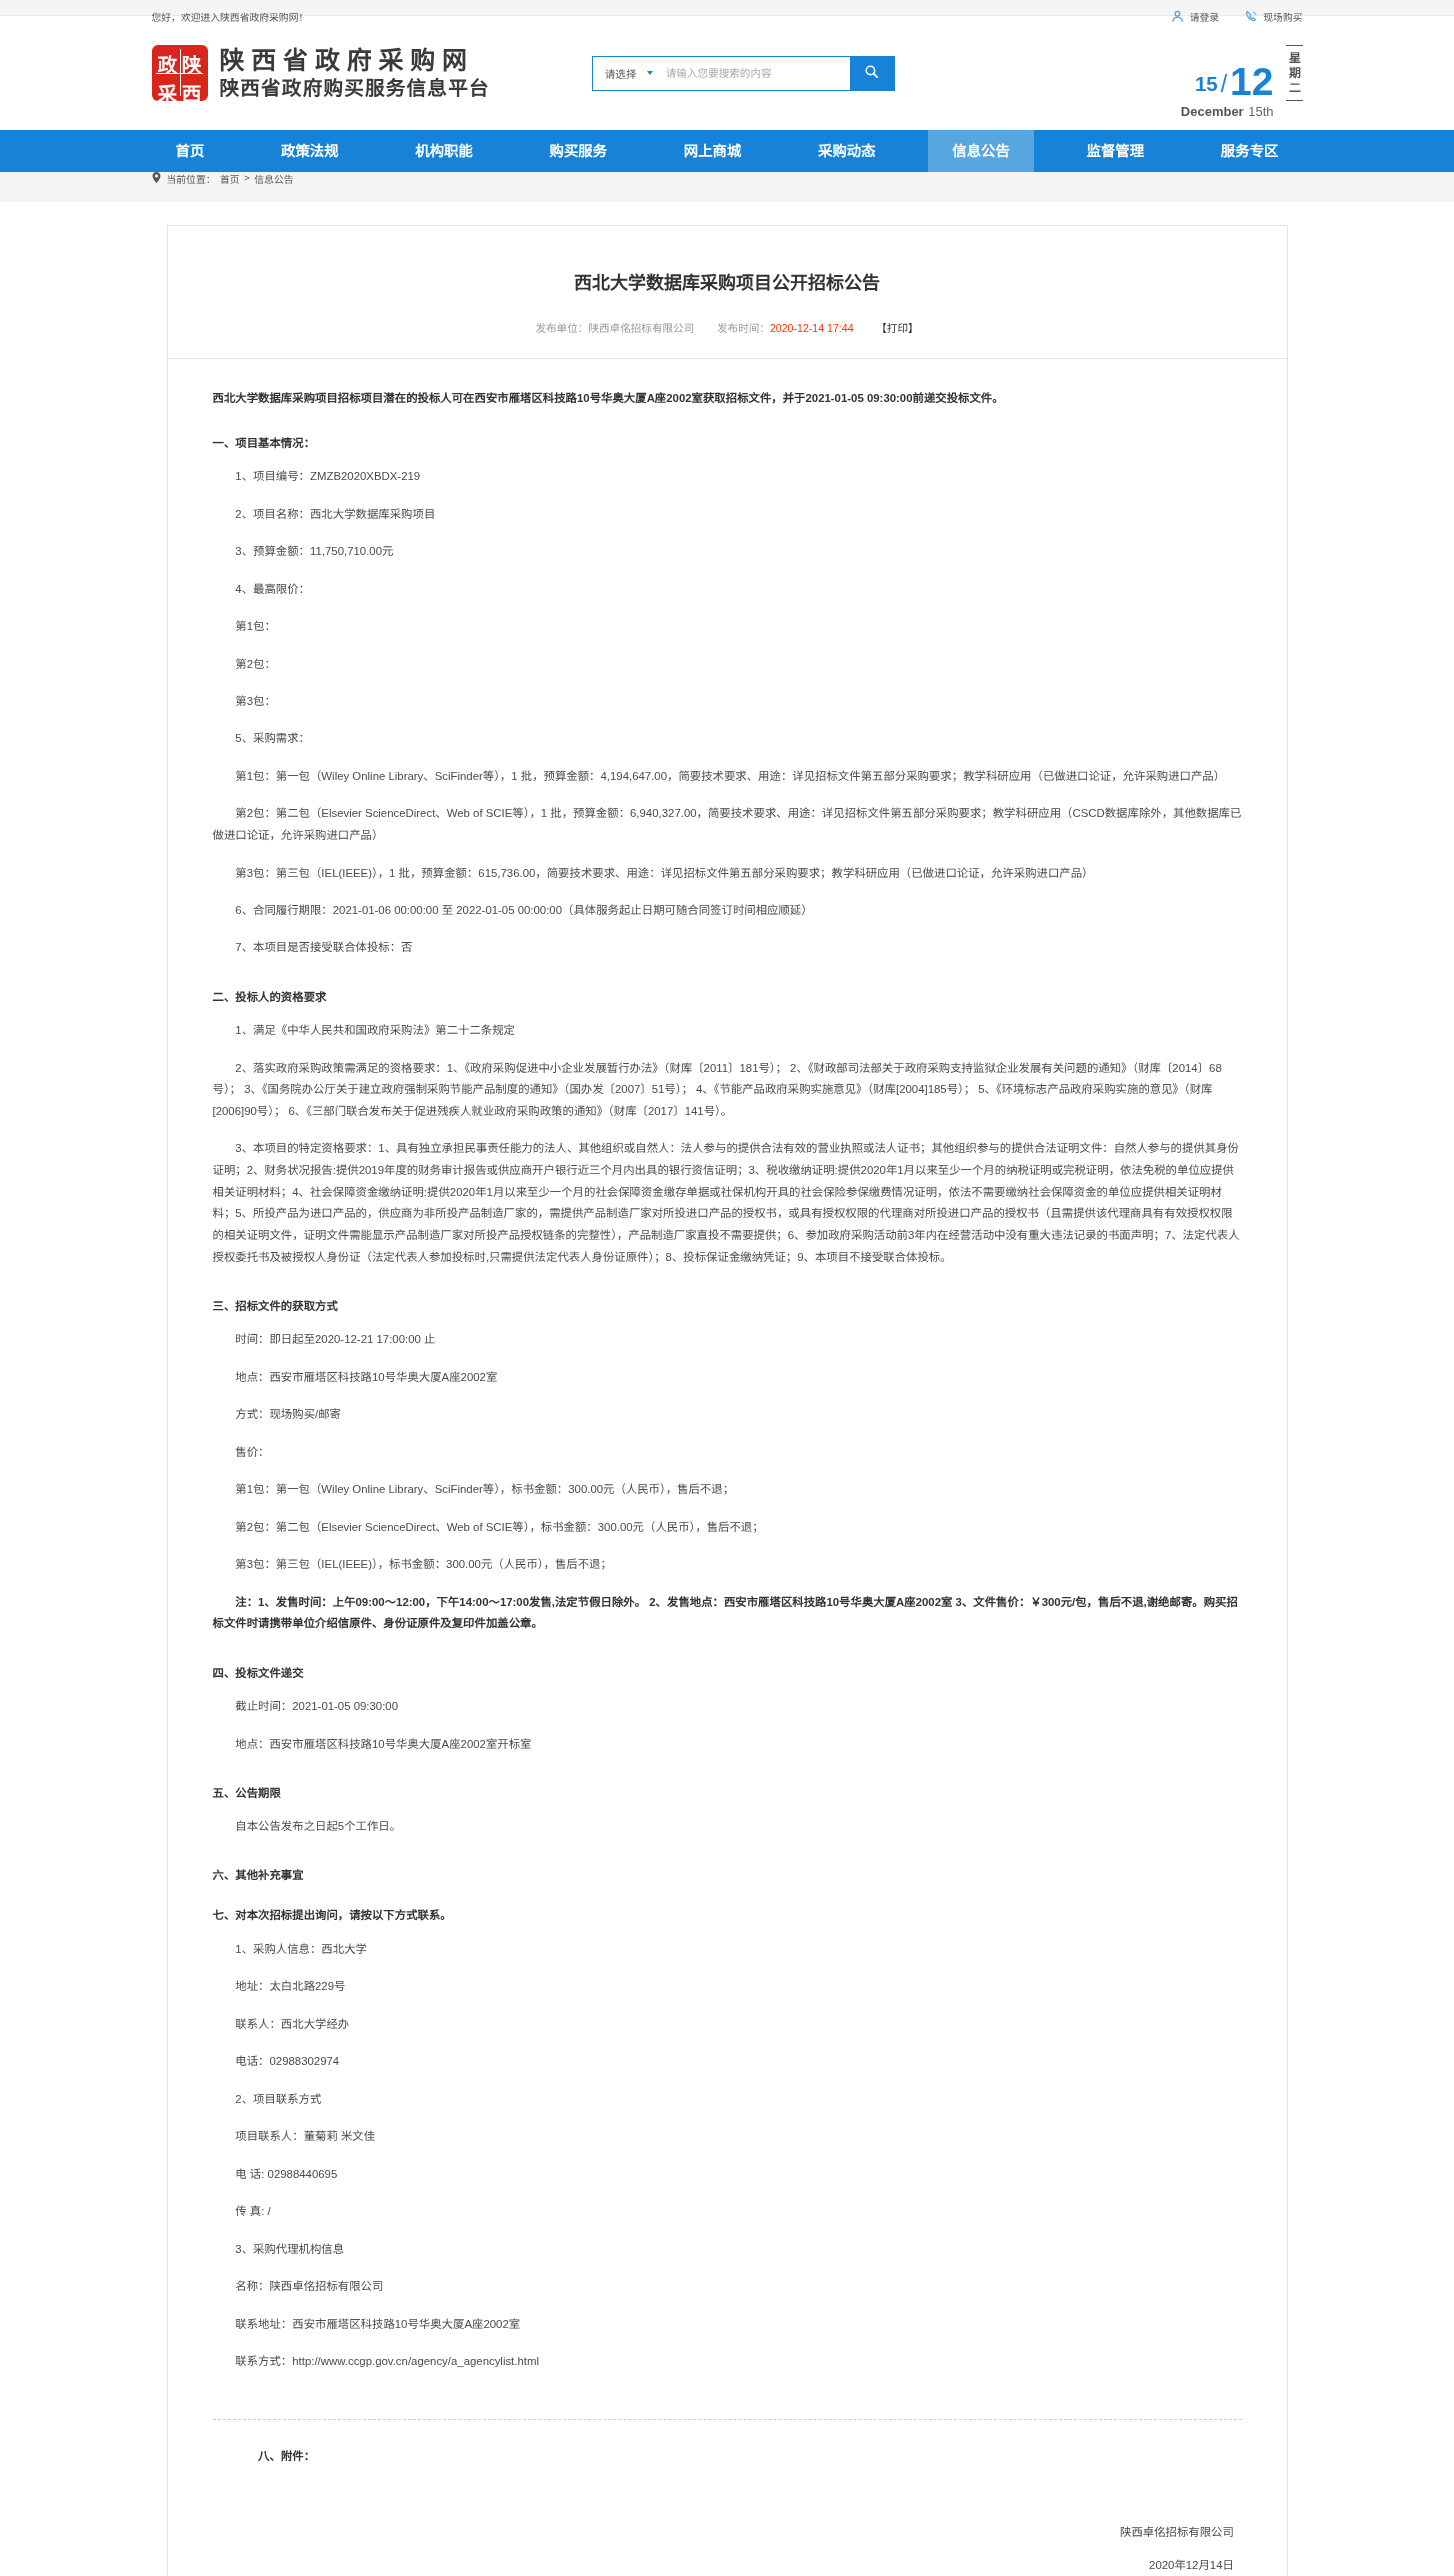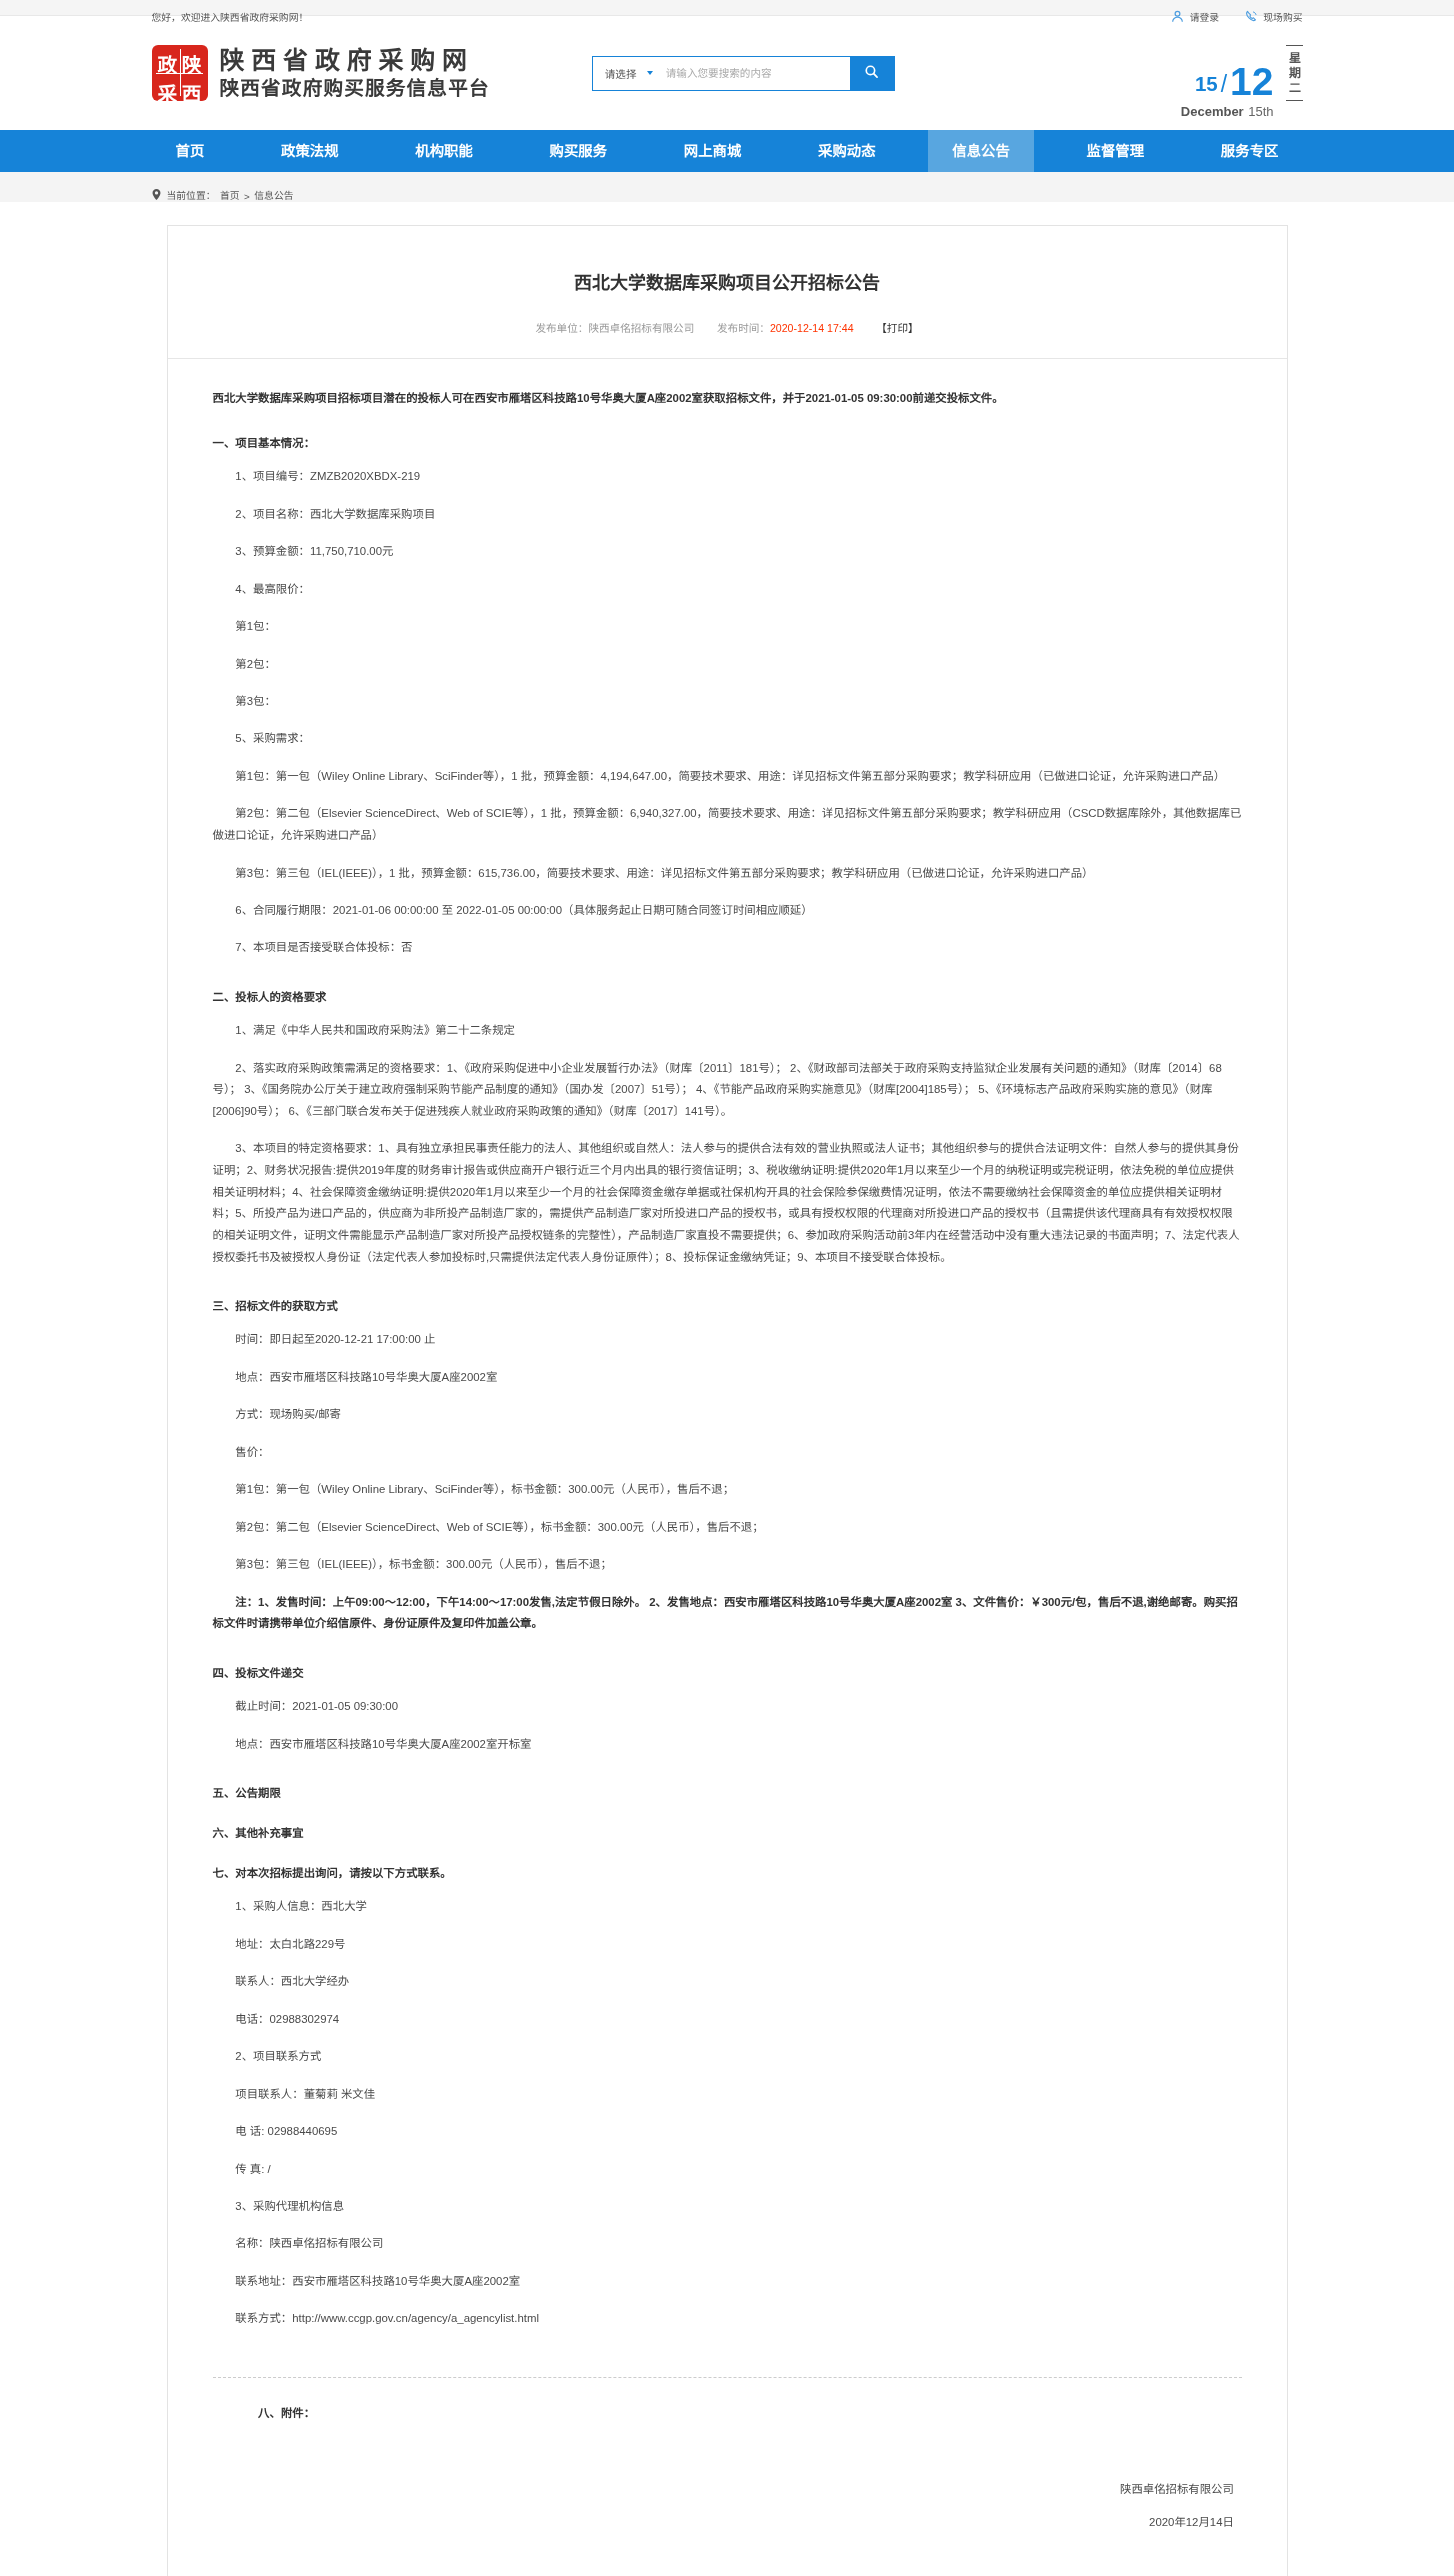--- a/index.html
+++ b/index.html
@@ -47,21 +47,21 @@
              border-top:1.5px solid #555; border-bottom:1.5px solid #555; padding:4.5px 0; }
 
   
   .nav { background:#1683d8; height:42px; }
   .nav .container { display:flex; justify-content:space-between; align-items:stretch; height:42px; }
   .nav-item { color:#fff; font-size:14.4px; font-weight:bold; line-height:42px; padding:0 24px; text-decoration:none; cursor:pointer; }
   .nav-item.active { background:#58a6e0; }
 
   
   .breadcrumb { background:#f4f4f4; height:30px; font-size:9.8px; color:#555; }
-  .breadcrumb .container { display:flex; align-items:flex-end; height:30px; gap:4.5px; }
+  .breadcrumb .container { display:flex; align-items:flex-start; height:30px; gap:4.5px; }
   .breadcrumb a { color:#555; text-decoration:none; cursor:pointer; }
   .breadcrumb svg { margin-right:1.5px; }
 
   
   .main { padding:23px 0 42px 0; background:#fff; }
   .card { margin:0 15px; border:0.8px solid #e3e3e3; background:#fff; padding:42px 45px 45px 45px; }
   .art-title { text-align:center; font-size:18px; font-weight:bold; color:#333; margin:0 0 26px 0; }
   .art-meta { text-align:center; font-size:10.6px; color:#999; }
   .art-meta .sp { display:inline-block; width:19.7px; }
   .art-meta .time { color:#ff3300; }
@@ -218,20 +218,21 @@
           <p class="para">方式：现场购买/邮寄</p>
           <p class="para">售价：</p>
           <p class="para">第1包：第一包（Wiley Online Library、SciFinder等），标书金额：300.00元（人民币），售后不退；</p>
           <p class="para">第2包：第二包（Elsevier ScienceDirect、Web of SCIE等），标书金额：300.00元（人民币），售后不退；</p>
           <p class="para">第3包：第三包（IEL(IEEE)），标书金额：300.00元（人民币），售后不退；</p>
           <p class="para bold">注：1、发售时间：上午09:00～12:00，下午14:00～17:00发售,法定节假日除外。 2、发售地点：西安市雁塔区科技路10号华奥大厦A座2002室 3、文件售价：￥300元/包，售后不退,谢绝邮寄。购买招标文件时请携带单位介绍信原件、身份证原件及复印件加盖公章。</p>
           <h3 class="sec-heading">四、投标文件递交</h3>
           <p class="para">截止时间：2021-01-05 09:30:00</p>
           <p class="para">地点：西安市雁塔区科技路10号华奥大厦A座2002室开标室</p>
           <h3 class="sec-heading">五、公告期限</h3>
+          <p class="para">自本公告发布之日起5个工作日。</p>
           <h3 class="sec-heading">六、其他补充事宜</h3>
           <h3 class="sec-heading">七、对本次招标提出询问，请按以下方式联系。</h3>
           <p class="para">1、采购人信息：西北大学</p>
           <p class="para">地址：太白北路229号</p>
           <p class="para">联系人：西北大学经办</p>
           <p class="para">电话：02988302974</p>
           <p class="para">2、项目联系方式</p>
           <p class="para">项目联系人：董菊莉 米文佳</p>
           <p class="para">电 话: 02988440695</p>
           <p class="para">传 真: /</p>

